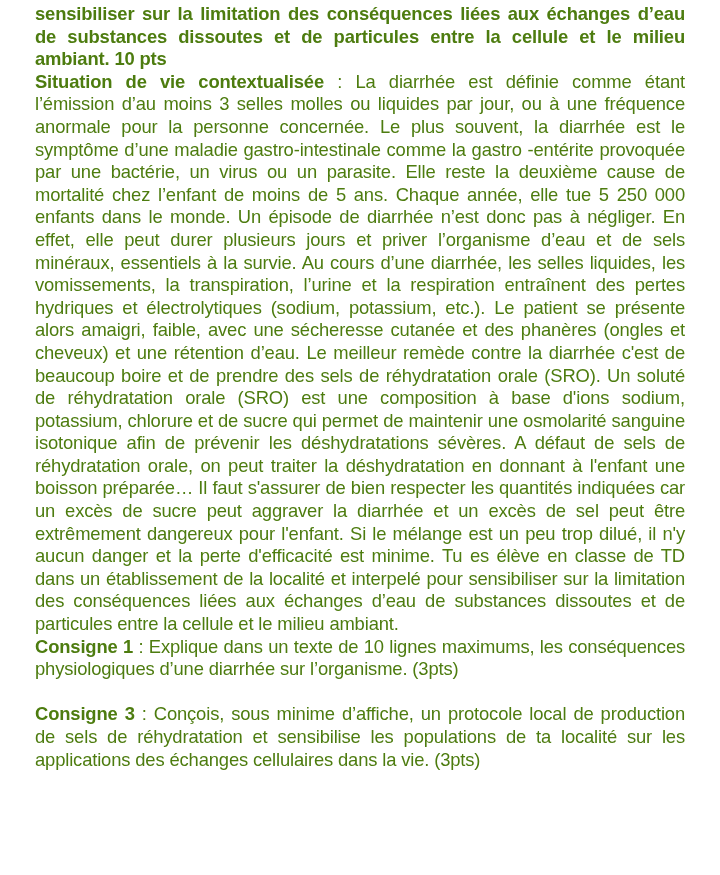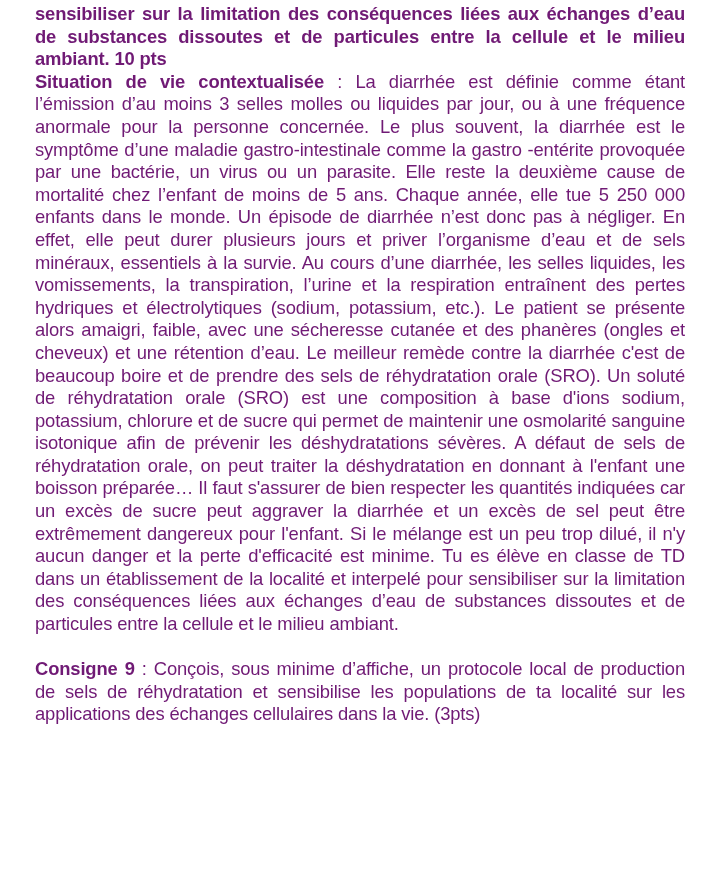--- a/index.html
+++ b/index.html
@@ -1,32 +1,33 @@
 <!DOCTYPE html>
 <html><head>
 <meta charset="utf-8">
 <style>
   html, body { margin: 0; padding: 0; background: #ffffff; }
   body { width: 720px; height: 875px; overflow: hidden; }
   .page {
     position: absolute; left: 35px; top: 3px; width: 650px;
     font-family: "Liberation Sans", sans-serif;
-    font-size: 18.4px; line-height: 22.6px; color: #701a75;
+    font-size: 18.4px; line-height: 22.6px; color: #4d7c0f;
     text-align: justify; letter-spacing: -0.15px;
   }
   .page p { margin: 0; }
   .bold { font-weight: bold; margin-top: 6px; }
   .gap { height: 22.6px; }
 </style>
 </head>
 <body>
 
 <div class="page">
   <p class="bold">sensibiliser sur la limitation des conséquences liées aux échanges d’eau de substances dissoutes et de particules entre la cellule et le milieu ambiant. 10 pts</p>
 
   <p><span class="bold">Situation de vie contextualisée</span><span> : </span><span>La diarrhée est définie comme étant l’émission d’au moins 3 selles molles ou liquides par jour, ou à une fréquence anormale pour la personne concernée. Le plus souvent, la diarrhée est le symptôme d’une maladie gastro-intestinale comme la gastro -entérite provoquée par une bactérie, un virus ou un parasite. Elle reste la deuxième cause de mortalité chez l’enfant de moins de 5 ans. Chaque année, elle tue 5 250 000 enfants dans le monde. Un épisode de diarrhée n’est donc pas à négliger. En effet, elle peut durer plusieurs jours et priver l’organisme d’eau et de sels minéraux, essentiels à la survie. Au cours d’une diarrhée, les selles liquides, les vomissements, la transpiration, l’urine et la respiration entraînent des pertes hydriques et électrolytiques (sodium, potassium, etc.). Le patient se présente alors amaigri, faible, avec une sécheresse cutanée et des phanères (ongles et cheveux) et une rétention d’eau. Le meilleur remède contre la diarrhée c'est de beaucoup boire et de prendre des sels de réhydratation orale (SRO). Un soluté de réhydratation orale (SRO) est une composition à base d'ions sodium, potassium, chlorure et de sucre qui permet de maintenir une osmolarité sanguine isotonique afin de prévenir les déshydratations sévères. A défaut de sels de réhydratation orale, on peut traiter la déshydratation en donnant à l'enfant une boisson préparée… Il faut s'assurer de bien respecter les quantités indiquées car un excès de sucre peut aggraver la diarrhée et un excès de sel peut être extrêmement dangereux pour l'enfant. Si le mélange est un peu trop dilué, il n'y aucun danger et la perte d'efficacité est minime. Tu es élève en classe de TD dans un établissement de la localité et interpelé pour sensibiliser sur la limitation des conséquences liées aux échanges d’eau de substances dissoutes et de particules entre la cellule et le milieu ambiant.</span></p>
 
+  <p><span class="bold">Consigne 1</span><span> : </span><span>Explique dans un texte de 10 lignes maximums, les conséquences physiologiques d’une diarrhée sur l’organisme. (3pts)</span></p>
 
   <div class="gap"></div>
 
 
-  <p><span class="bold">Consigne 9</span><span> : </span><span>Conçois, sous minime d’affiche, un protocole local de production de sels de réhydratation et sensibilise les populations de ta localité sur les applications des échanges cellulaires dans la vie. (3pts)</span></p>
+  <p><span class="bold">Consigne 3</span><span> : </span><span>Conçois, sous minime d’affiche, un protocole local de production de sels de réhydratation et sensibilise les populations de ta localité sur les applications des échanges cellulaires dans la vie. (3pts)</span></p>
 </div>
 
 </body></html>

